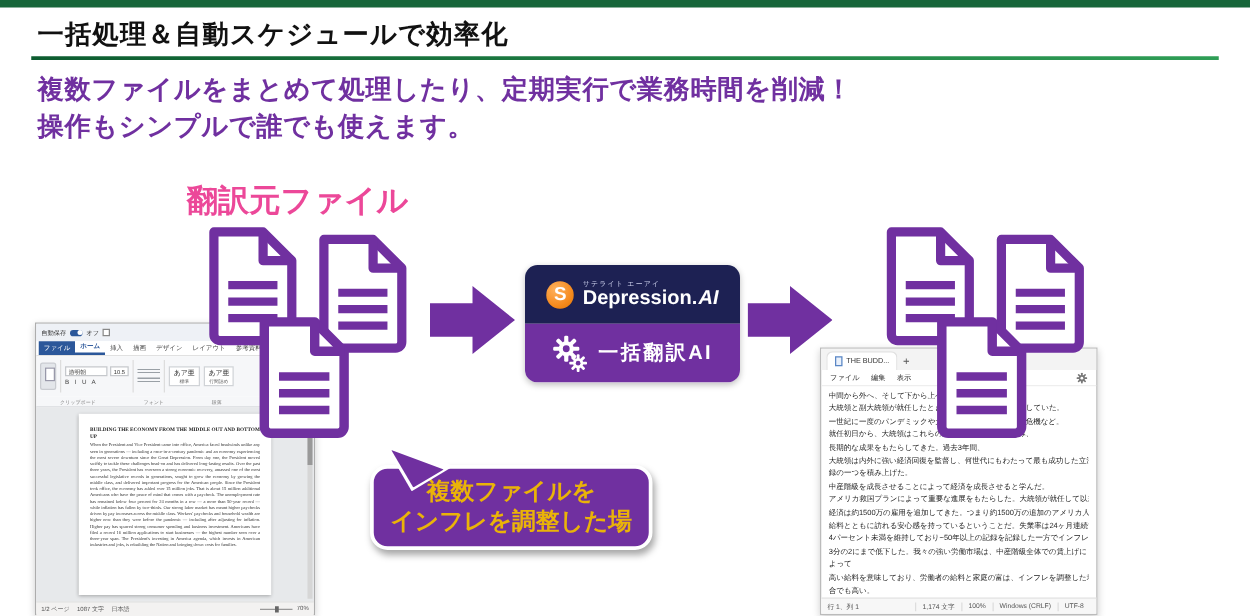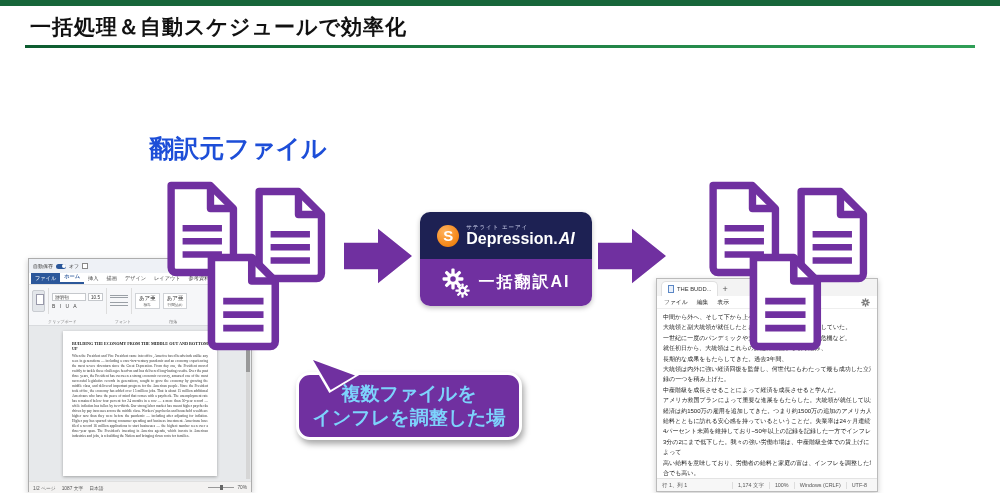--- a/index.html
+++ b/index.html
@@ -2,40 +2,40 @@
 <html><head>
 <meta charset="utf-8">
 <style>
 *{margin:0;padding:0;box-sizing:border-box;}
 body{font-family:"Liberation Sans",sans-serif;background:#fff;}
 .canvas{position:relative;width:1000px;height:493px;background:#fff;overflow:hidden;}
 .topbar{position:absolute;left:0;top:0;width:100%;height:6px;background:#17663a;}
 .title{position:absolute;left:30px;top:13px;font-size:21px;font-weight:bold;color:#111;letter-spacing:1px;}
 .rule{position:absolute;left:25px;right:25px;top:45px;height:3px;background:linear-gradient(90deg,#0d5c30,#2f9e56);}
 .intro{position:absolute;left:30px;top:57px;font-size:21px;font-weight:bold;color:#7030a0;line-height:30px;letter-spacing:.5px;}
-.cluster-label{position:absolute;width:220px;text-align:center;font-size:25px;font-weight:bold;color:#1d4ed8;top:132px;}
+.cluster-label{position:absolute;width:220px;text-align:center;font-size:25px;font-weight:bold;color:#ec4899;top:144px;}
 .cluster-label.src{left:128px;}
 .cluster-label.dst{left:688px;}
 .doc{position:absolute;}
 .doc svg{width:100%;height:100%;display:block;}
 .arrow{position:absolute;width:68px;height:58px;background:#7030a0;clip-path:polygon(0 27%,50% 27%,50% 3%,100% 50%,50% 97%,50% 73%,0 73%);z-index:2;}
 #arrow1{left:344px;top:227px;}
 #arrow2{left:598px;top:227px;}
 .engine{position:absolute;left:420px;top:212px;width:172px;height:94px;border-radius:10px;overflow:hidden;box-shadow:0 2px 5px rgba(0,0,0,.25);z-index:2;}
 .engine-logo{height:47px;background:#1d2153;display:flex;align-items:center;justify-content:center;gap:7px;}
 .s-badge{width:22px;height:22px;border-radius:50%;background:radial-gradient(circle at 35% 30%,#ffb25e,#f68b1f 60%,#e07400);color:#fff;font-weight:bold;font-size:15px;display:flex;align-items:center;justify-content:center;}
 .logo-kana{font-size:5.5px;color:#cfd3ee;letter-spacing:1px;}
 .logo-main{font-size:16px;color:#fff;font-weight:bold;line-height:16px;}
 .logo-ai{font-style:italic;margin-left:1px;}
 .engine-bottom{height:47px;background:#7030a0;display:flex;align-items:center;justify-content:center;gap:7px;}
 .gears{position:relative;width:30px;height:34px;}
 .gear1{position:absolute;left:0;top:2px;width:22px;height:22px;}
 .gear2{position:absolute;left:13px;top:17px;width:15px;height:15px;}
 .engine-label{color:#fff;font-size:16px;font-weight:bold;letter-spacing:2px;}
-.callout{position:absolute;left:296px;top:372px;width:226px;height:68px;background:#7030a0;border:3px solid #fff;border-radius:14px;box-shadow:2px 4px 6px rgba(0,0,0,.35);display:flex;flex-direction:column;align-items:center;justify-content:center;z-index:5;color:#7dd3fc;font-weight:bold;font-size:19px;line-height:24px;text-align:center;}
+.callout{position:absolute;left:296px;top:372px;width:226px;height:68px;background:#7030a0;border:3px solid #fff;border-radius:14px;box-shadow:2px 4px 6px rgba(0,0,0,.35);display:flex;flex-direction:column;align-items:center;justify-content:center;z-index:5;color:#eab308;font-weight:bold;font-size:19px;line-height:24px;text-align:center;}
 .tail-w{position:absolute;left:6px;top:-24px;width:58px;height:42px;background:#fff;clip-path:polygon(0 0,100% 52%,42% 100%);}
 .tail-p{position:absolute;left:14px;top:-15px;width:42px;height:30px;background:#7030a0;clip-path:polygon(0 0,100% 52%,42% 100%);}
 
 .ww{position:absolute;left:28px;top:258px;width:224px;height:234px;background:#fff;border:1px solid #adadad;box-shadow:0 2px 6px rgba(0,0,0,.2);z-index:1;}
 .ww-titlebar{height:14px;background:#eef1f6;display:flex;align-items:center;padding:0 4px;gap:3px;font-size:5px;color:#333;}
 .ww-toggle{width:10px;height:5px;border-radius:3px;background:#2b579a;display:inline-block;position:relative;}
 .ww-toggle::after{content:"";position:absolute;right:.5px;top:.5px;width:4px;height:4px;border-radius:50%;background:#fff;}
 .ww-save{width:6px;height:6px;border:1px solid #888;background:#fff;}
 .ww-controls{margin-left:auto;display:flex;gap:3px;}
 .ww-controls span{width:5px;height:5px;border:1px solid #999;display:inline-block;}
@@ -87,20 +87,22 @@
 </head>
 <body>
 
 <div class="canvas">
 
   <div class="topbar"></div>
   <div class="title">一括処理＆自動スケジュールで効率化</div>
   <div class="rule"></div>
 
   <div class="intro">
+    <div>複数ファイルをまとめて処理したり、定期実行で業務時間を削減！</div>
+    <div>操作もシンプルで誰でも使えます。</div>
   </div>
 
   <div class="cluster-label src">翻訳元ファイル</div>
 
   <div class="ww">
     <div class="ww-titlebar">
       <span>自動保存</span>
       <span class="ww-toggle"></span>
       <span>オフ</span>
       <span class="ww-save"></span>

